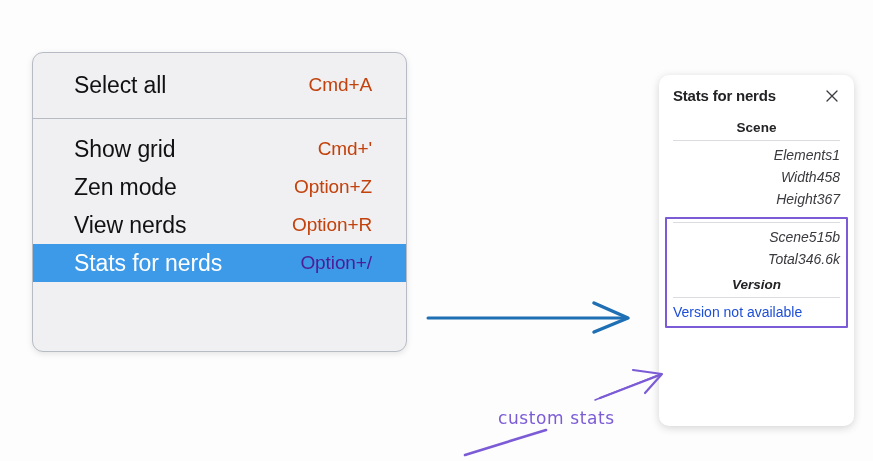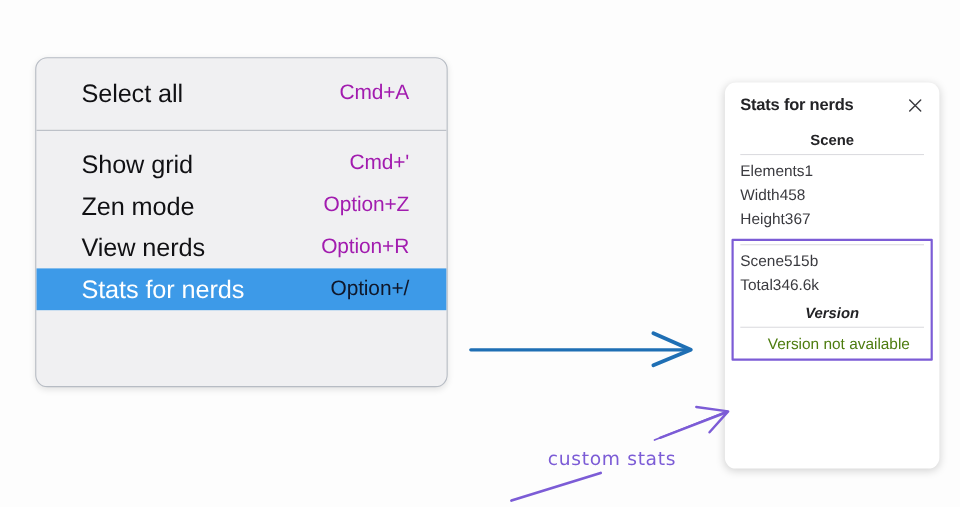--- a/index.html
+++ b/index.html
@@ -49,28 +49,28 @@
     height: 38px;
     box-sizing: border-box;
   }
   .menu-item .mi-label {
     font-size: 23px;
     color: #111114;
     letter-spacing: -0.1px;
   }
   .menu-item .mi-shortcut {
     font-size: 19px;
-    color: #a21caf;
+    color: #c2410c;
     letter-spacing: -0.1px;
   }
   .menu-item.selected {
     background: #3d9ae8;
   }
   .menu-item.selected .mi-label { color: #ffffff; }
-  .menu-item.selected .mi-shortcut { color: #0f172a; }
+  .menu-item.selected .mi-shortcut { color: #4c1d95; }
   .menu-footer {
     height: 16px;
   }
 
   
   #stats-panel {
     position: absolute;
     left: 659px;
     top: 75px;
     width: 195px;
@@ -108,37 +108,37 @@
     padding: 2px 0 5px 0;
   }
   .hr {
     height: 1px;
     background: #dcdce0;
     margin: 0 0 3px 0;
   }
   .stat-row {
     display: flex;
     align-items: center;
-    justify-content: flex-start;
+    justify-content: flex-end;
     padding: 3px 0;
     font-size: 14px;
     color: #3a3a3f;
+    font-style: italic;
   }
   .stat-row .sr-value { color: #3a3a3f; }
   .custom-box {
     border: 2px solid #7c5cd6;
     margin: 7px -8px 0 -8px;
     padding: 3px 6px 5px 6px;
     border-radius: 1px;
   }
   .version-text {
     font-size: 14px;
-    color: #4d7c0f;
+    color: #1d4ed8;
     padding: 3px 0 1px 0;
-    margin-left: 25px;
   }
 
   
   #annotations {
     position: absolute;
     left: 0; top: 0;
     width: 873px; height: 461px;
     pointer-events: none;
   }
   .anno-text {

